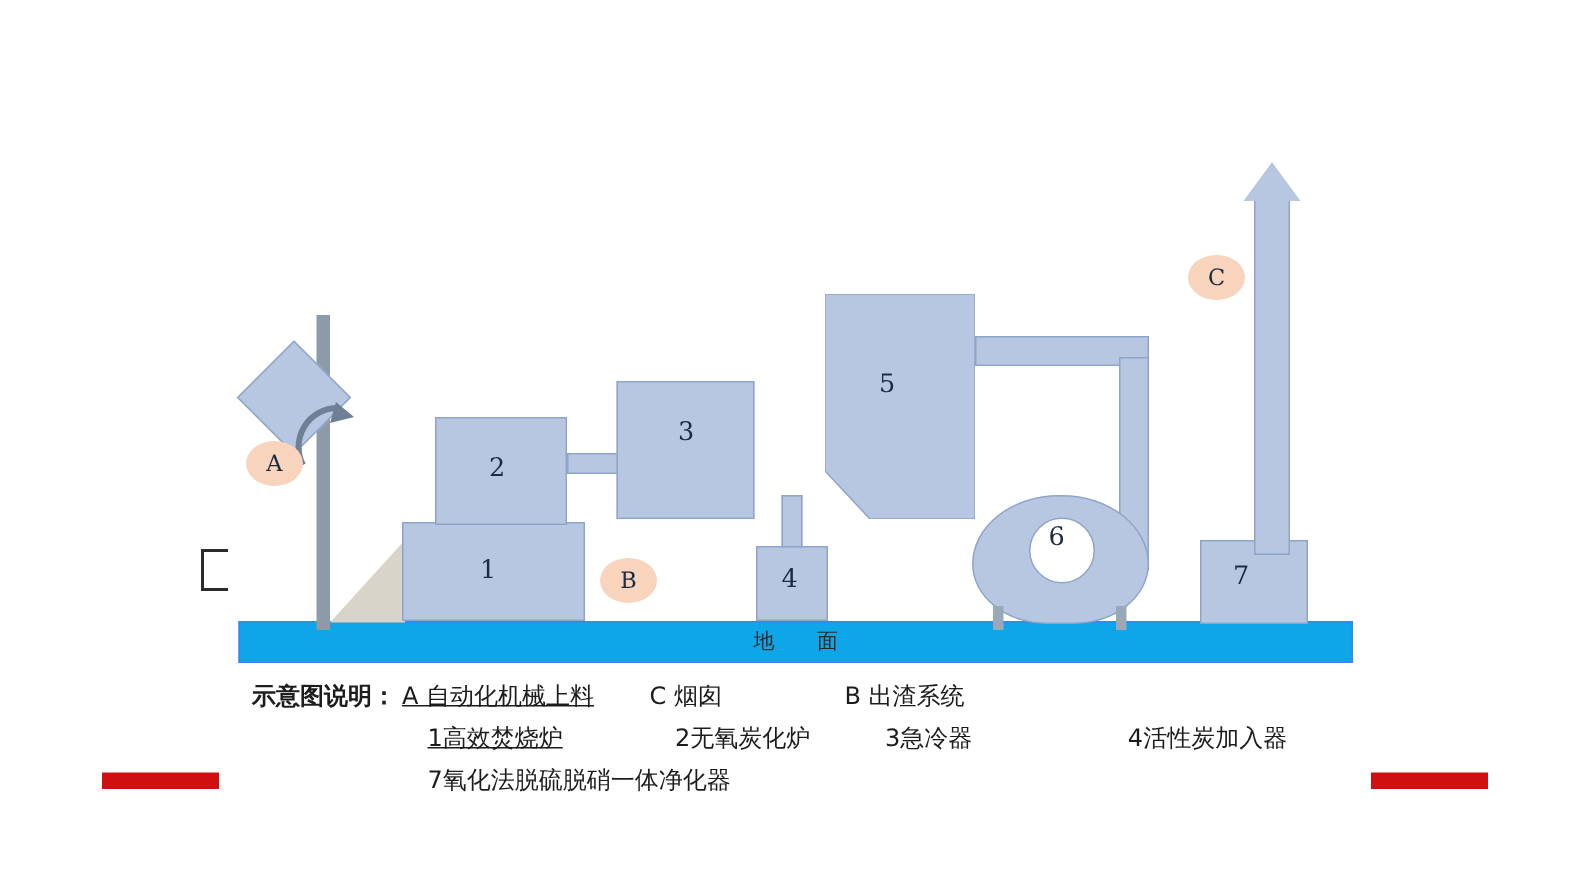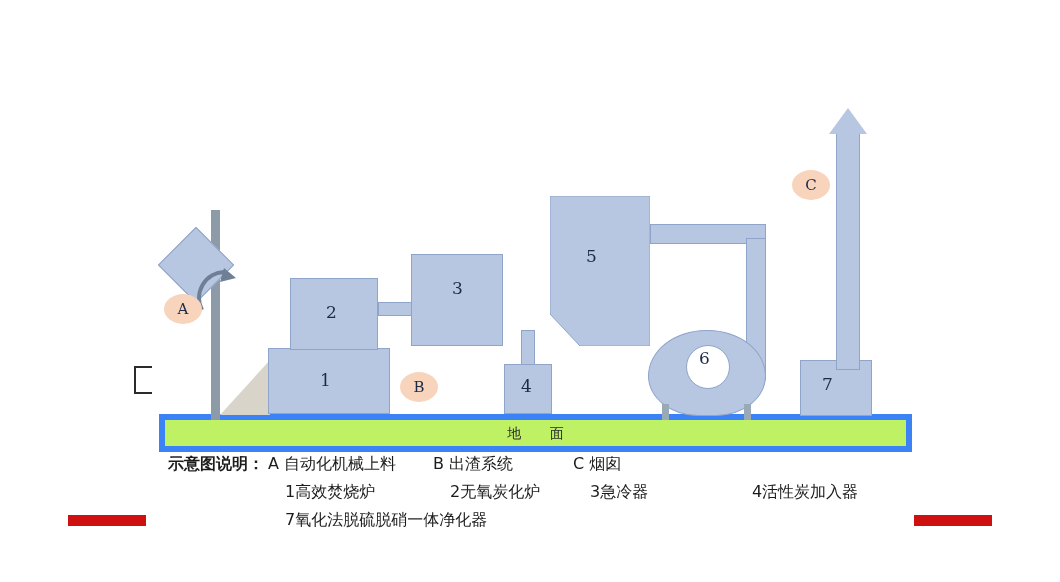--- a/index.html
+++ b/index.html
@@ -48,22 +48,22 @@
     border-top: 2px solid #2b2b2b;
     border-bottom: 2px solid #2b2b2b;
   }
   
   #ground {
     position: absolute;
     left: 159px;
     top: 414px;
     width: 741px;
     height: 26px;
-    background: #bef264;
-    border: 6px solid #3b82f6;
+    background: #0ea5e9;
+    border: 1px solid #3b82f6;
   }
   #ground-label {
     position: absolute;
     left: 0; top: 0;
     width: 741px;
     height: 26px;
     line-height: 26px;
     text-align: center;
     font-size: 14px;
     color: #2b2b2b;
@@ -198,21 +198,21 @@
     left: 168px;
     top: 454px;
     width: 760px;
     font-family: "DejaVu Sans", sans-serif;
     font-size: 16px;
     color: #1c1c1c;
   }
   #legend .row { display: flex; margin-bottom: 7px; }
   #legend .lead { font-weight: bold; margin-right: 4px; white-space: nowrap; text-align: right; }
   #legend .cell { white-space: nowrap; }
-  .c1 { width: 165px; }
+  .c1 { width: 165px; text-decoration: underline; }
   .c2 { width: 140px; }
   .c3 { width: 130px; }
   .c4 { width: 170px; text-align: center; }
   .indent { margin-left: 117px; }
 </style>
 </head>
 <body>
 
 <div id="page">
 
@@ -270,22 +270,22 @@
   <div id="chimney"></div>
   <div id="chimney-arrow"></div>
   <div class="callout" style="left:792px; top:170px;">C</div>
 
   <div class="callout" style="left:400px; top:372px;">B</div>
 
   <div id="legend">
     <div class="row">
       <span class="lead">示意图说明：</span>
       <span class="cell c1">A  自动化机械上料</span>
+      <span class="cell c3">C  烟囱</span>
       <span class="cell c2">B  出渣系统</span>
-      <span class="cell c3">C  烟囱</span>
     </div>
     <div class="row indent">
       <span class="cell c1">1高效焚烧炉</span>
       <span class="cell c2">2无氧炭化炉</span>
       <span class="cell c3">3急冷器</span>
       <span class="cell c4">4活性炭加入器</span>
     </div>
     <div class="row indent">
       <span class="cell c4">7氧化法脱硫脱硝一体净化器</span>
     </div>

